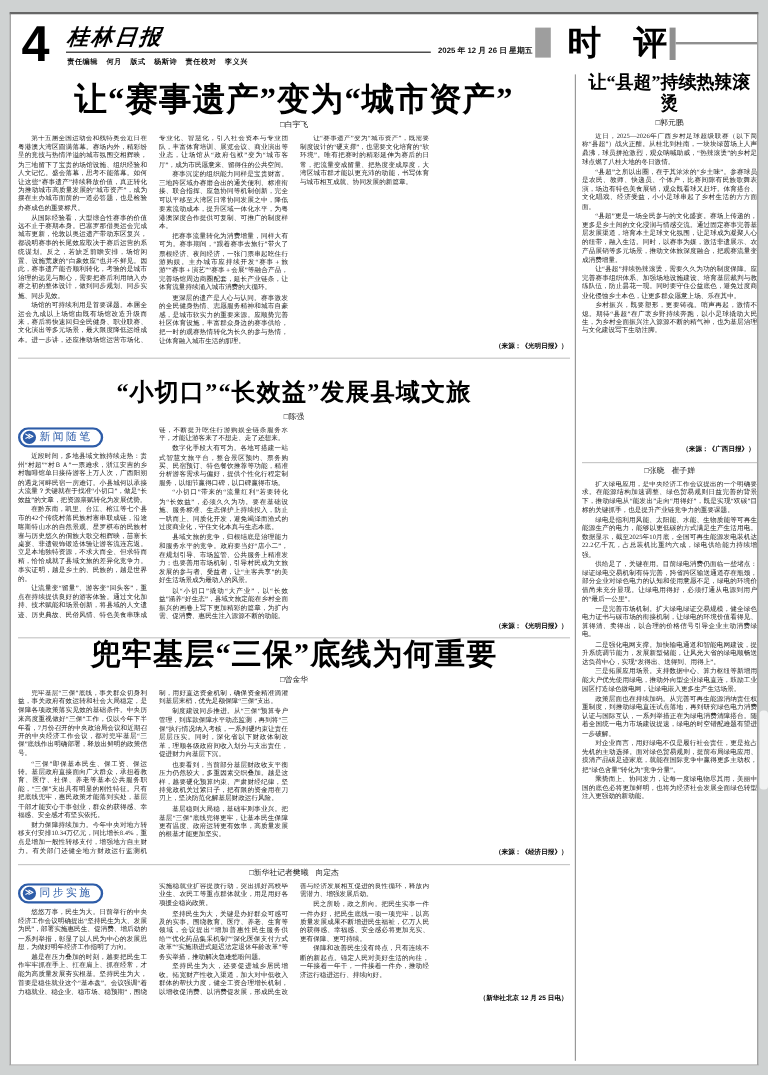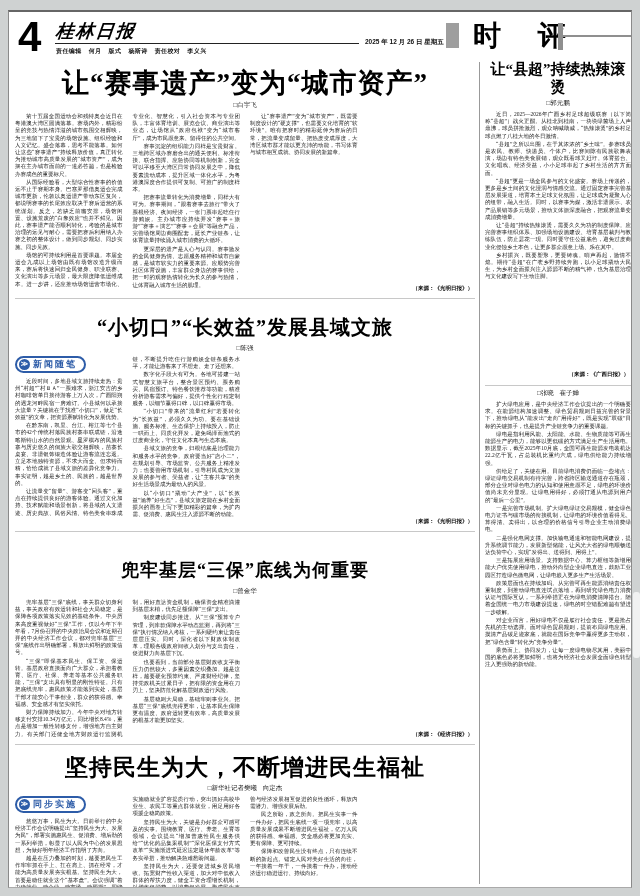--- a/index.html
+++ b/index.html
@@ -9,53 +9,53 @@
         border-left:1px solid #8a8a8a;border-right:1px solid #8a8a8a;border-top:2px solid #666;border-bottom:1px solid #aaa;overflow:hidden}
   
   header{position:absolute;left:0;top:0;width:100%;height:48px;background:#fff}
   .pagenum{position:absolute;left:9px;top:4px;font-family:"Liberation Sans",sans-serif;font-weight:900;font-size:42px;line-height:1;color:#000}
   .masthead{position:absolute;left:47px;top:7px;font-family:"Liberation Serif",serif;font-weight:900;font-style:italic;
             font-size:18px;letter-spacing:2px;transform:skewX(-6deg);color:#000}
   .mast-rule{position:absolute;left:46px;top:31px;width:304px;border-top:1px solid #222}
   .editors{position:absolute;left:47px;top:35px;font-size:6px;font-weight:700;color:#111;letter-spacing:.4px;word-spacing:5px}
   .dateline{position:absolute;left:356px;top:26px;font-size:6.5px;font-weight:700;color:#111}
   .graybox{position:absolute;left:437px;top:11px;width:13px;height:25px;background:#9e9e9e}
-  .section-title{position:absolute;left:464px;top:5px;font-family:Liberation Mono, monospace;font-weight:900;
+  .section-title{position:absolute;left:464px;top:5px;font-family:Liberation Serif, serif;font-weight:900;
                  font-size:28px;letter-spacing:10px;color:#000;white-space:nowrap}
   .vbar{position:absolute;left:549px;top:11px;width:5px;height:27px;background:#8f8f8f}
   .hline{position:absolute;left:554px;top:23px;width:70px;border-top:2px solid #8f8f8f}
   
   .vdivider{position:absolute;left:470px;top:50px;height:822px;border-left:1px solid #999}
   .left-col{position:absolute;left:6px;top:48px;width:460px}
   .right-col{position:absolute;left:476px;top:48px;width:146px}
   
   article h1{font-family:"Liberation Serif",serif;text-align:center;color:#000;font-weight:700}
   .a1 h1{font-size:27px;line-height:30px;margin-top:8px;letter-spacing:1px}
   .a2 h1{font-size:20px;line-height:28px;margin-top:14px;letter-spacing:1px}
-  .a3 h1{font-size:18px;line-height:28px;margin-top:24px;letter-spacing:1px}
+  .a3 h1{font-size:25px;line-height:28px;margin-top:0;letter-spacing:1px}
   .a4 h1{font-size:23px;line-height:26px;margin-top:10px;letter-spacing:1px}
   .ra h1{font-size:15px;line-height:18px;margin-top:0}
   .rb h1{font-size:15px;line-height:18px;margin-top:18px}
   .byline{text-align:center;font-size:6.5px;line-height:8px;color:#222;margin:3px 0 4px;word-spacing:4px}
   .bodywrap{position:relative}
   .body{column-gap:10px;column-fill:auto;font-size:5.5px;line-height:7.2px;text-align:justify;
         color:#1c1c1c;overflow:hidden;font-family:"Liberation Serif",serif;margin-top:2px}
   .body p{text-indent:2em;margin-bottom:1px}
   .cols4{column-count:4}
   .b-a1{height:180px}.b-a2{height:170px}.b-a3{height:140px}.b-a4{height:100px}
   .b-ra{height:268px}.b-rb{height:456px}
   .source{position:absolute;right:2px;bottom:1px;font-size:5.5px;font-weight:700;color:#000;background:#fff;padding-left:3px}
   .sep{border-top:1px solid #c8c8c8;margin-top:5px}
   .sep-r{border-top:1px solid #c8c8c8;margin-top:6px}
   
   .pill{display:inline-flex;align-items:center;gap:3px;border:2px solid #2d5ca8;border-radius:10px;
         padding:1px 7px 1px 2px;margin-bottom:5px;break-inside:avoid;background:#fff}
   .pill .circ{width:11px;height:11px;border-radius:50%;background:#2d5ca8;color:#fff;font-size:7px;
               line-height:11px;text-align:center;font-weight:700;flex:0 0 auto}
-  .pill .ptxt{font-size:9px;font-weight:700;color:#2d5ca8;letter-spacing:2px;white-space:nowrap;font-family:"Liberation Sans",sans-serif}
+  .pill .ptxt{font-size:9px;font-weight:400;color:#2d5ca8;letter-spacing:2px;white-space:nowrap;font-family:"Liberation Sans",sans-serif}
   
   .scroll-thumb{position:absolute;right:0;top:592px;width:7px;height:66px;background:#f1f2f2;border-radius:3px}
 </style>
 </head>
 <body>
 
 <div class="page">
 
   <header>
     <div class="pagenum">4</div>
@@ -120,21 +120,20 @@
             <p>也要看到，当前部分基层财政收支平衡压力仍然较大，多重因素交织叠加。越是这样，越要硬化预算约束、严肃财经纪律，坚持党政机关过紧日子，把有限的资金用在刀刃上，坚决防范化解基层财政运行风险。</p>
             <p>基层稳则大局稳，基础牢则事业兴。把基层“三保”底线兜得更牢，让基本民生保障更有温度、政府运转更有效率，高质量发展的根基才能更加坚实。</p>
           </div>
         <div class="source">（来源：《经济日报》）</div>
       </div>
     </article>
 
     <div class="sep"></div>
 
     <article class="a4">
-      <h1>坚持民生为大，不断增进民生福祉</h1>
       <div class="byline">□新华社记者樊曦 向定杰</div>
       <div class="bodywrap">
         <div class="body cols4 b-a4">
           <span class="pill">
               <span class="circ">≫</span>
               <span class="ptxt">同步实施</span>
             </span>
         <p>悠悠万事，民生为大。日前举行的中央经济工作会议明确提出“坚持民生为大、发展为民”，部署实施惠民生、促消费、增后劲的一系列举措，彰显了以人民为中心的发展思想，为做好明年经济工作指明了方向。</p><p>越是在压力叠加的时刻，越要把民生工作牢牢抓在手上、扛在肩上、抓在经常，才能为高质量发展夯实根基。坚持民生为大，首要是稳住就业这个“基本盘”。会议强调“着力稳就业、稳企业、稳市场、稳预期”，围绕实施稳就业扩容提质行动，突出抓好高校毕业生、农民工等重点群体就业，用足用好各项援企稳岗政策。</p><p>坚持民生为大，关键是办好群众可感可及的实事。围绕教育、医疗、养老、生育等领域，会议提出“增加普惠性民生服务供给”“优化药品集采机制”“深化医保支付方式改革”“实施渐进式延迟法定退休年龄改革”等务实举措，推动解决急难愁盼问题。</p><p>坚持民生为大，还要促进城乡居民增收。拓宽财产性收入渠道，加大对中低收入群体的帮扶力度，健全工资合理增长机制，以增收促消费、以消费促发展，形成民生改善与经济发展相互促进的良性循环，释放内需潜力、增强发展后劲。</p><p>民之所盼，政之所向。把民生实事一件一件办好，把民生底线一项一项兜牢，以高质量发展成果不断增进民生福祉，亿万人民的获得感、幸福感、安全感必将更加充实、更有保障、更可持续。</p><p>保障和改善民生没有终点，只有连续不断的新起点。锚定人民对美好生活的向往，一年接着一年干，一件接着一件办，推动经济运行稳进运行、持续向好。</p></div>
         <div class="source">（新华社北京 12 月 25 日电）</div>
       </div>

